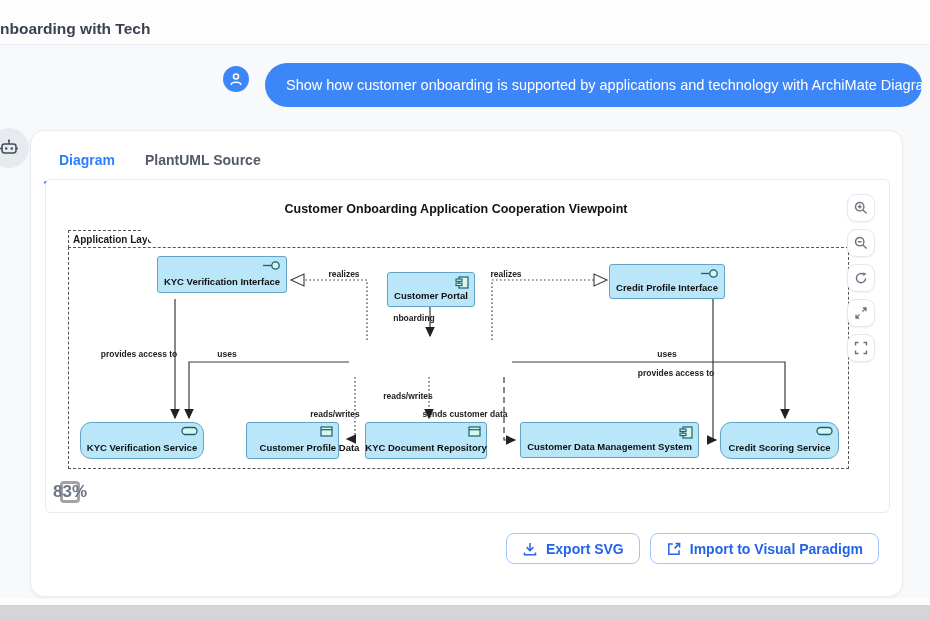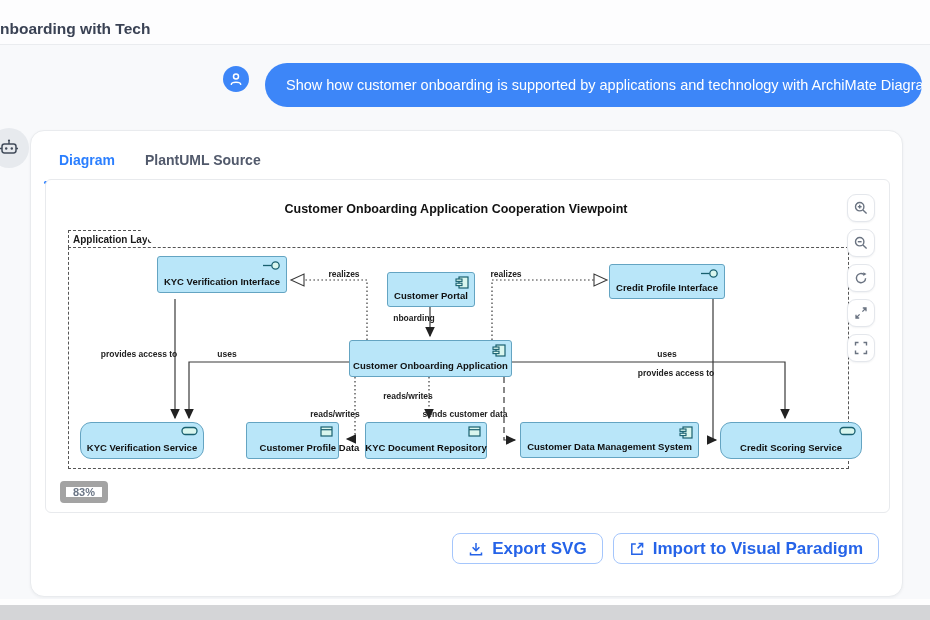--- a/index.html
+++ b/index.html
@@ -33,24 +33,24 @@
   .edge.dashed{stroke-dasharray:6 4;}
   .hollow{fill:#fff;stroke:#3a3a3a;stroke-width:1.1px;}
   .elabel{position:absolute;transform:translate(-50%,-50%);font-size:8.5px;font-weight:700;color:#222;white-space:nowrap;}
 
   .node{position:absolute;background:#b9e6f9;border:1.2px solid #64a4c2;border-radius:3px;display:flex;align-items:flex-end;justify-content:center;padding-bottom:5px;}
   .node.service{border-radius:11px;}
   .node .nlabel{font-size:9.5px;font-weight:700;color:#101010;white-space:nowrap;}
   .node .nicon{position:absolute;top:3px;right:5px;line-height:0;}
 
   .ctrl{position:absolute;left:801px;width:28px;height:28px;background:#fff;border:1px solid #e4e7ec;border-radius:9px;box-shadow:0 1px 2px rgba(20,30,50,.06);display:flex;align-items:center;justify-content:center;cursor:pointer;}
-  .zoom-badge{position:absolute;left:14px;top:301px;width:48px;height:22px;background:#fff;border:6px solid #a3a3a3;border-radius:4px;color:#6b7686;font-size:11px;font-weight:600;display:flex;align-items:center;justify-content:center;}
+  .zoom-badge{position:absolute;left:14px;top:301px;width:20px;height:22px;background:#fff;border:3px solid #a3a3a3;border-radius:4px;color:#6b7686;font-size:17px;font-weight:600;display:flex;align-items:center;justify-content:center;}
 
   .actions{position:absolute;right:23px;top:402px;display:flex;gap:10px;}
-  .act-btn{height:31px;background:#fff;border:1px solid #a5c6fc;border-radius:8px;color:#2563e8;font-size:17px;font-weight:700;display:flex;align-items:center;gap:8px;padding:0 15px;cursor:pointer;white-space:nowrap;}
+  .act-btn{height:31px;background:#fff;border:1px solid #a5c6fc;border-radius:8px;color:#2563e8;font-size:14px;font-weight:700;display:flex;align-items:center;gap:8px;padding:0 15px;cursor:pointer;white-space:nowrap;}
 
   .white-strip{position:absolute;left:0;top:599px;width:930px;height:6px;background:#fefefe;}
   .bottom-bar{position:absolute;left:0;top:605px;width:930px;height:15px;background:#d4d5d7;}
 </style>
 </head>
 <body>
 
 <div id="stage">
   <div class="chat-bg"></div>
   <h1 class="page-title">nboarding with Tech</h1>
@@ -162,28 +162,20 @@
             </svg></span>
           <span class="nlabel">Customer Portal</span>
         </div>
         <div class="node interface" style="left: 563px; top: 84px; width: 116px; height: 35px;">
           <span class="nicon"><svg width="19" height="11" viewBox="0 0 19 11">
               <line x1="1" y1="5.5" x2="9.5" y2="5.5" stroke="#19606f" stroke-width="1.3"></line>
               <circle cx="13.5" cy="5.5" r="3.7" fill="#d9f6ee" stroke="#19606f" stroke-width="1.3"></circle>
             </svg></span>
           <span class="nlabel">Credit Profile Interface</span>
         </div>
-        <div class="node component" style="left: 303px; top: 160px; width: 163px; height: 37px;">
-          <span class="nicon"><svg width="14" height="13" viewBox="0 0 14 13">
-              <rect x="4" y="1" width="9" height="11" fill="#d9f6ee" stroke="#19606f" stroke-width="1.2"></rect>
-              <rect x="1" y="3" width="6" height="2.4" fill="#d9f6ee" stroke="#19606f" stroke-width="1.1"></rect>
-              <rect x="1" y="7.2" width="6" height="2.4" fill="#d9f6ee" stroke="#19606f" stroke-width="1.1"></rect>
-            </svg></span>
-          <span class="nlabel">Customer Onboarding Application</span>
-        </div>
         <div class="node service" style="left: 34px; top: 242px; width: 124px; height: 37px;">
           <span class="nicon"><svg width="17" height="10" viewBox="0 0 17 10">
               <rect x="1" y="1.5" width="15" height="7" rx="3.5" fill="#d9f6ee" stroke="#19606f" stroke-width="1.3"></rect>
             </svg></span>
           <span class="nlabel">KYC Verification Service</span>
         </div>
         <div class="node data" style="left: 200px; top: 242px; width: 93px; height: 37px; padding-left: 34px;">
           <span class="nicon"><svg width="13" height="11" viewBox="0 0 13 11">
               <rect x="1" y="1" width="11" height="9" fill="#d9f6ee" stroke="#19606f" stroke-width="1.2"></rect>
               <line x1="1" y1="3.7" x2="12" y2="3.7" stroke="#19606f" stroke-width="1.2"></line>
@@ -198,21 +190,21 @@
           <span class="nlabel">KYC Document Repository</span>
         </div>
         <div class="node component" style="left: 474px; top: 242px; width: 179px; height: 36px; text-align: center;">
           <span class="nicon"><svg width="14" height="13" viewBox="0 0 14 13">
               <rect x="4" y="1" width="9" height="11" fill="#d9f6ee" stroke="#19606f" stroke-width="1.2"></rect>
               <rect x="1" y="3" width="6" height="2.4" fill="#d9f6ee" stroke="#19606f" stroke-width="1.1"></rect>
               <rect x="1" y="7.2" width="6" height="2.4" fill="#d9f6ee" stroke="#19606f" stroke-width="1.1"></rect>
             </svg></span>
           <span class="nlabel">Customer Data Management System</span>
         </div>
-        <div class="node service" style="left: 674px; top: 242px; width: 142px; height: 37px;">
+        <div class="node service" style="left: 674px; top: 242px; width: 119px; height: 37px;">
           <span class="nicon"><svg width="17" height="10" viewBox="0 0 17 10">
               <rect x="1" y="1.5" width="15" height="7" rx="3.5" fill="#d9f6ee" stroke="#19606f" stroke-width="1.3"></rect>
             </svg></span>
           <span class="nlabel">Credit Scoring Service</span>
         </div>
         <div class="elabel" style="left: 93px; top: 174px;">provides access to</div>
         <div class="elabel" style="left: 181px; top: 174px;">uses</div>
         <div class="elabel" style="left: 368px; top: 138px;">nboarding</div>
         <div class="elabel" style="left: 298px; top: 94px;">realizes</div>
         <div class="elabel" style="left: 460px; top: 94px;">realizes</div>

